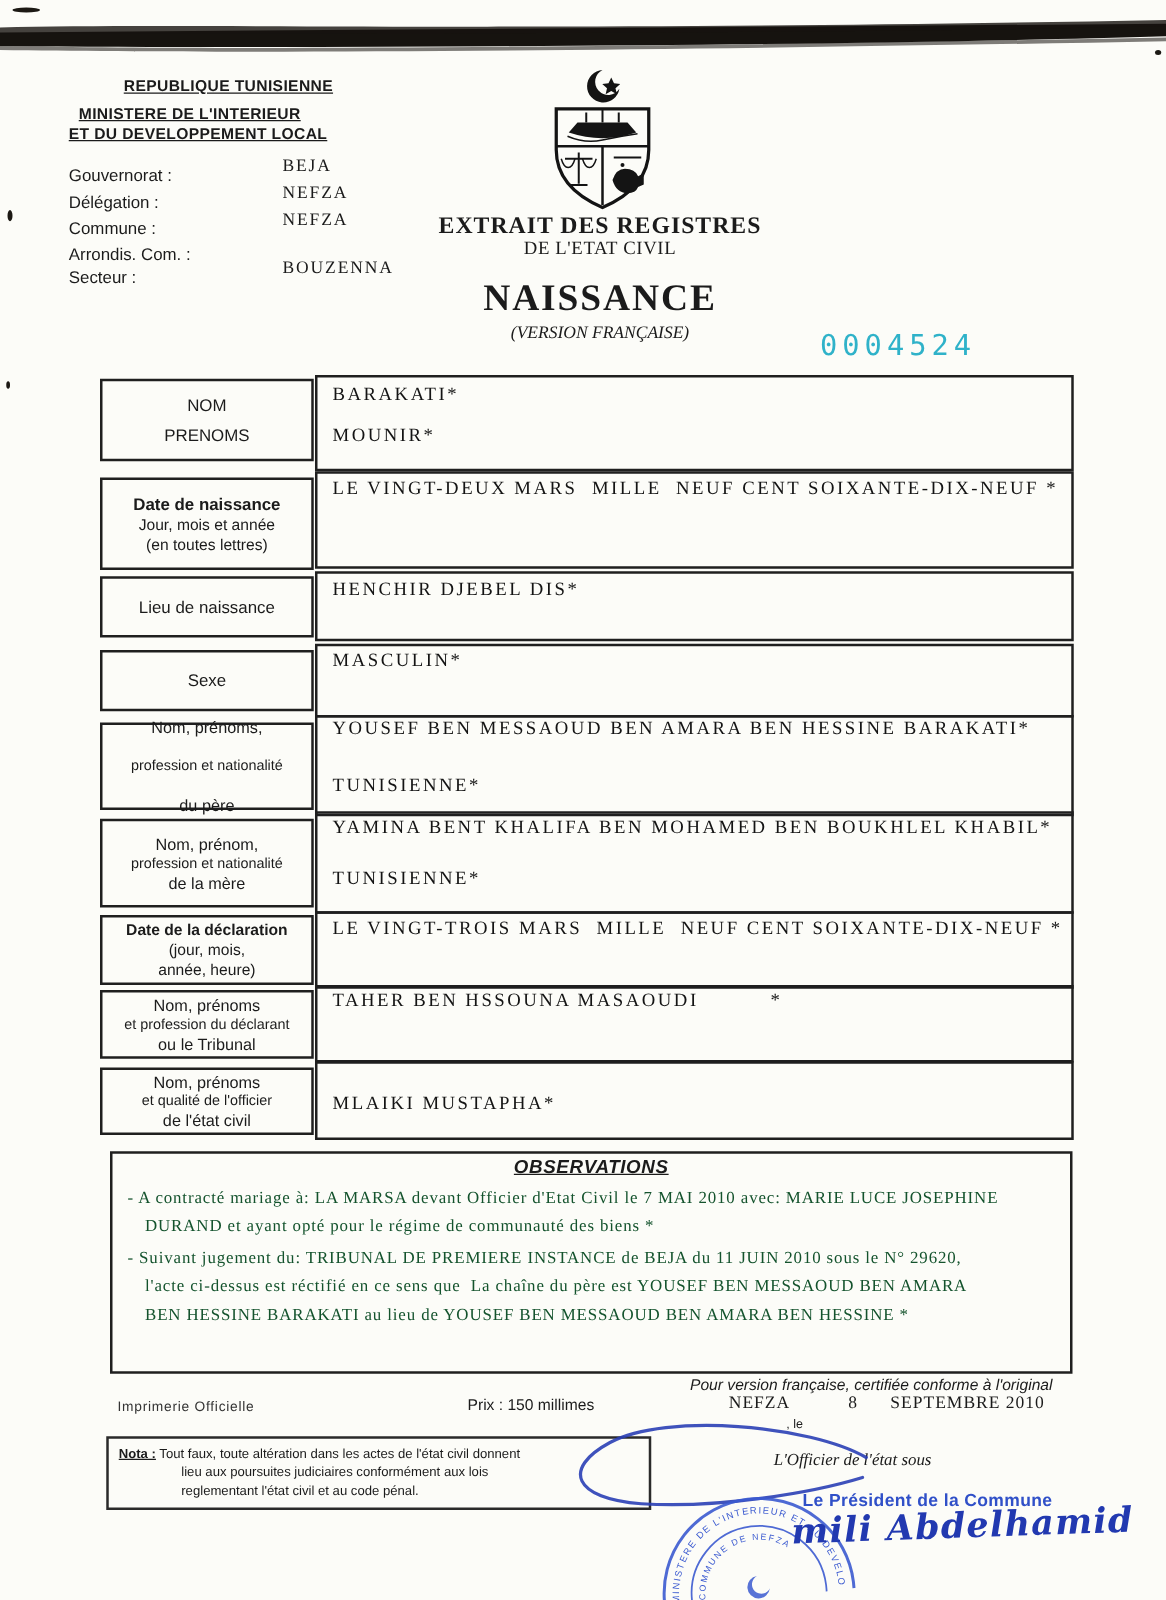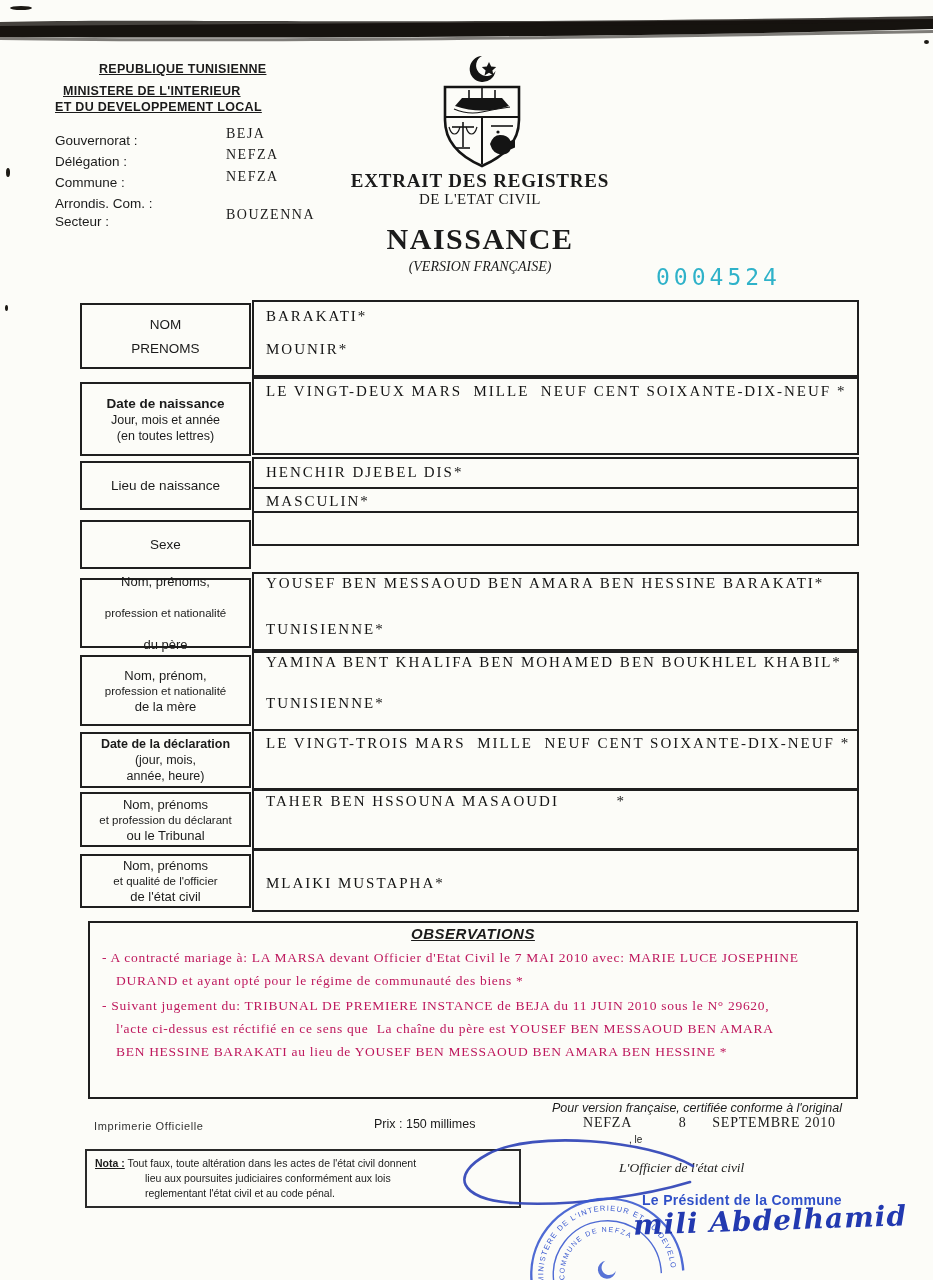--- a/index.html
+++ b/index.html
@@ -33,39 +33,39 @@
   .label-cell{left:80px;width:171px;display:flex;flex-direction:column;align-items:center;justify-content:center;text-align:center;gap:2px;padding:2px;box-sizing:border-box;}
   .value-cell{left:252px;width:603px;}
   .l-main{font-size:13.5px;}
   .l-sub{font-size:11.5px;}
   .l-bold{font-weight:bold;}
   .gap8{gap:9px;}
   .v{position:absolute;left:12px;white-space:pre;font-family:"Liberation Serif",serif;font-size:15px;letter-spacing:2px;color:#141414;}
   .r1l{top:303px;height:66px;} .r1v{top:300px;height:73px;}
   .r2l{top:382px;height:74px;} .r2v{top:377px;height:74px;}
   .r3l{top:461px;height:49px;} .r3v{top:457px;height:52px;}
-  .r4l{top:520px;height:49px;} .r4v{top:487px;height:55px;}
+  .r4l{top:520px;height:49px;} .r4v{top:515px;height:55px;}
   .r5l{top:578px;height:70px;gap:18px;} .r5v{top:572px;height:77px;}
   .r6l{top:655px;height:71px;} .r6v{top:649px;height:78px;}
   .r7l{top:732px;height:56px;} .r7v{top:729px;height:58px;}
   .r8l{top:792px;height:55px;} .r8v{top:788px;height:58px;}
   .r9l{top:854px;height:54px;} .r9v{top:849px;height:59px;}
   .r1v .v1{top:6px;} .r1v .v2{top:39px;}
   .r2v .v1{top:4px;}
   .r3v .v1{top:5px;}
   .r4v .v1{top:4px;}
   .r5v .v1{top:1px;} .r5v .v2{top:47px;}
   .r6v .v1{top:3px;} .r6v .v2{top:44px;}
   .r7v .v1{top:4px;}
   .r8v .v1{top:3px;}
   .r9v .v1{top:24px;}
   
   .obs-box{left:88px;top:921px;width:766px;height:174px;border:2px solid #1f1f1f;}
   .obs-title{position:absolute;top:2px;left:0;width:100%;text-align:center;font-size:15px;font-weight:bold;font-style:italic;text-decoration:underline;letter-spacing:.5px;}
-  .obs-line{position:absolute;font-family:"Liberation Serif",serif;font-size:13.5px;letter-spacing:.7px;white-space:pre;color:#be185d;}
+  .obs-line{position:absolute;font-family:"Liberation Serif",serif;font-size:13.5px;letter-spacing:.7px;white-space:pre;color:#14532d;}
   
   .cert{font-size:12.5px;font-style:italic;}
   .pdate{font-family:"Liberation Serif",serif;font-size:14px;letter-spacing:.8px;white-space:pre;}
   .le{font-size:10px;}
   .impr{font-size:11px;letter-spacing:.6px;color:#333;}
   .prix{font-size:12.5px;text-align:right;}
   .nota-box{left:85px;top:1149px;width:436px;height:59px;border:2px solid #2a2a2a;font-size:10.5px;line-height:1.45;box-sizing:border-box;padding:5px 8px;}
   .nota-b{font-weight:bold;text-decoration:underline;}
   .nota-ind{padding-left:50px;}
   .officier{font-family:"Liberation Serif",serif;font-style:italic;font-size:13.5px;}
@@ -224,21 +224,21 @@
   <div class="abs le" style="left:629px;top:1134px;">, le</div>
   <div class="abs impr" style="left:94px;top:1120px;">Imprimerie Officielle</div>
   <div class="abs prix" style="left:374px;top:1117px;">Prix : 150 millimes</div>
 
   <div class="abs nota-box">
     <div><span class="nota-b">Nota :</span><span> Tout faux, toute altération dans les actes de l'état civil donnent</span></div>
     <div class="nota-ind">lieu  aux  poursuites  judiciaires  conformément  aux  lois</div>
     <div class="nota-ind">reglementant l'état civil et au code pénal.</div>
   </div>
 
-  <div class="abs officier" style="left:619px;top:1160px;">L'Officier de l'état civil</div>
+  <div class="abs officier" style="left:619px;top:1160px;">L'Officier de l'état sous</div>
 
   <svg class="abs" style="left:443px;top:1136px;" width="260" height="80">
     <path d="M 250 30 C 205 4 90 -6 45 18 C 6 39 16 63 70 67 C 132 71 208 58 247 46" fill="none" stroke="#2a3fb5" stroke-width="2.6" stroke-linecap="round" opacity=".9"></path>
   </svg>
 
   <svg class="abs" style="left:515px;top:1183px;transform:rotate(-7deg);" width="175" height="97" viewBox="0 0 175 97">
     <g stroke="#3b5ad0" fill="none" opacity=".9">
       <circle cx="87" cy="92" r="76" stroke-width="2.4"></circle>
       <circle cx="87" cy="92" r="54" stroke-width="1.4"></circle>
     </g>

